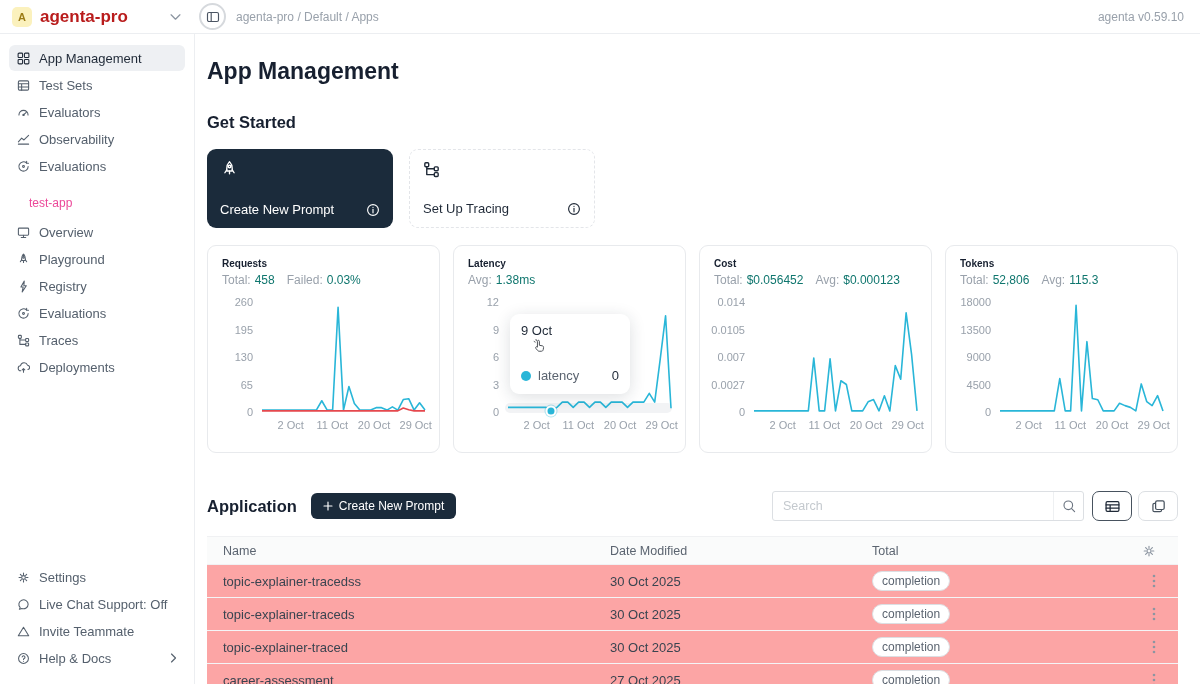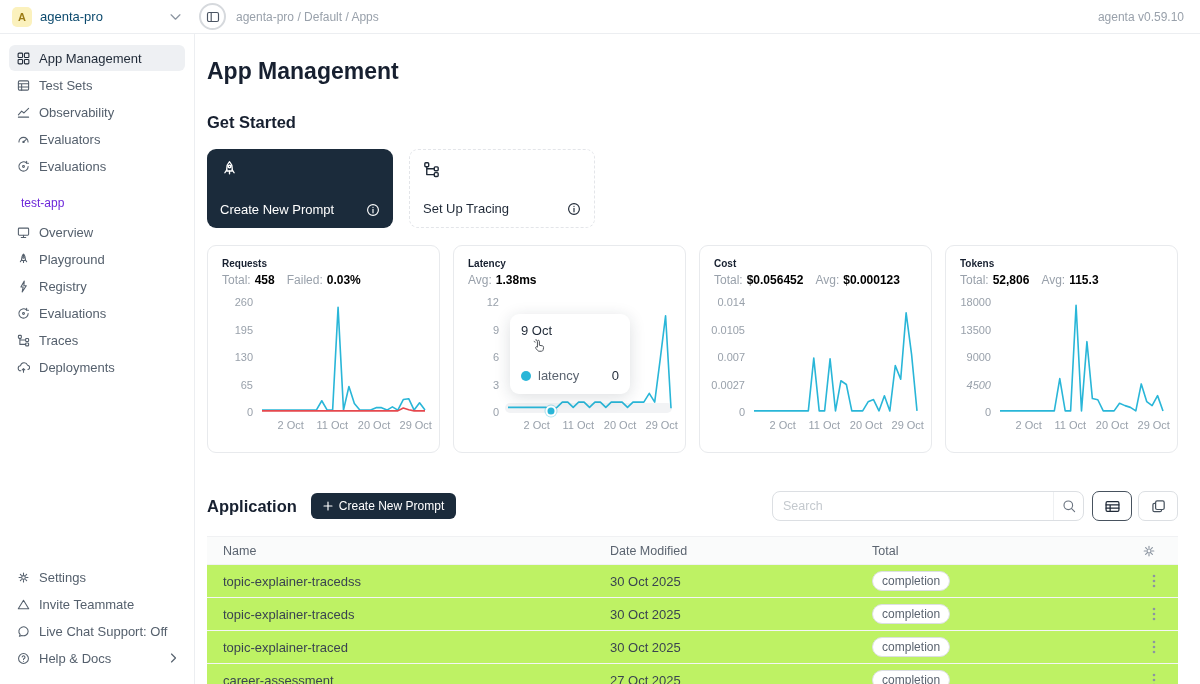--- a/index.html
+++ b/index.html
@@ -7,36 +7,36 @@
     font-family:"Liberation Sans",sans-serif;color:#1f2937}
   svg{display:block}
   .ic{stroke:currentColor;fill:none;stroke-width:1.15;stroke-linecap:round;stroke-linejoin:round}
 
   
   .topbar{position:absolute;top:0;left:0;right:0;height:34px;display:flex;align-items:center;
     border-bottom:1px solid #eceef1;background:#fff;z-index:6}
   .workspace{flex:0 0 195px;display:flex;align-items:center;gap:8px;padding:0 14px 0 12px}
   .avatar{width:20px;height:20px;border-radius:5px;background:#fbf1bd;color:#9c7c16;
     font-size:11px;font-weight:700;display:flex;align-items:center;justify-content:center}
-  .ws-name{font-size:13px;color:#0c4a6e;font-weight:400}
+  .ws-name{font-size:17px;color:#b91c1c;font-weight:700}
   .ws-chevron{margin-left:auto;color:#8c95a1}
   .toggle-btn{width:27px;height:27px;border-radius:50%;border:2px solid #d6d9dd;background:#fff;
     display:flex;align-items:center;justify-content:center;color:#4b5563;margin-left:4px;cursor:pointer}
   .breadcrumb{font-size:12px;color:#99a1ab;margin-left:10px}
   .version{margin-left:auto;font-size:12px;color:#99a1ab;padding-right:16px}
 
   
   .sidebar{position:absolute;top:34px;left:0;bottom:0;width:195px;border-right:1px solid #eceef1;
     background:#fff;display:flex;flex-direction:column;padding:11px 9px 12px;z-index:5}
   .nav-item{height:26px;display:flex;align-items:center;gap:9px;padding:0 8px;border-radius:6px;
     font-size:13px;color:#55606d;cursor:pointer;margin-bottom:1px;white-space:nowrap}
   .nav-item svg{flex:0 0 auto;color:#55606d}
   .nav-item.selected{background:#eef0f3;color:#1f2937;font-weight:500}
   .nav-item.selected svg{color:#1f2937}
-  .group-label{font-size:12px;color:#6d28d9;margin:16px 12px 9px;}
+  .group-label{font-size:12px;color:#ec4899;margin:16px 20px 9px;}
   .sidebar-spacer{flex:1}
   .chev-right{margin-left:auto;color:#6f7883}
 
   
   .main{position:absolute;left:195px;top:34px;right:0;bottom:0;padding:22px 22px 0 12px;overflow:hidden}
   .page-title{font-size:23px;font-weight:600;color:#172030;line-height:30px}
   .section-heading{font-size:16.5px;font-weight:600;color:#172030;line-height:20px}
   .gs-heading{margin-top:26px}
 
   .gs-cards{display:flex;gap:16px;margin-top:17px}
@@ -47,21 +47,21 @@
   .gs-card-bottom{display:flex;align-items:center;justify-content:space-between}
   .gs-label{font-size:13px;font-weight:500;white-space:nowrap}
 
   
   .charts-row{display:flex;gap:13px;margin-top:17px}
   .chart-card{width:233px;height:208px;border:1px solid #e8eaed;border-radius:9px;
     padding:12px 14px;position:relative;background:#fff}
   .chart-title{font-size:10px;font-weight:600;color:#172030}
   .chart-stats{display:flex;gap:12px;margin-top:4px;font-size:12px;white-space:nowrap}
   .stat-label{color:#99a1ab;margin-right:4px}
-  .stat-value{color:#000000;font-weight:700}
+  .stat-value{color:#0f766e;font-weight:400}
   .plot-area{display:flex;margin-top:15px;height:110px}
   .y-axis{flex:0 0 40px;position:relative}
   .ytick{position:absolute;right:9px;transform:translateY(-50%);font-size:11px;color:#99a1ab}
   .plot-wrap{flex:1;position:relative}
   svg.plot{position:absolute;inset:0;width:100%;height:100%;overflow:visible}
   .x-axis{position:relative;height:16px;margin-left:64px;margin-top:5px}
   .xtick{position:absolute;top:2px;transform:translateX(-50%);font-size:11px;color:#99a1ab;white-space:nowrap}
   .hover-band{position:absolute;left:-3px;right:-1px;bottom:-1px;height:10px;background:#f2f3f5;border-radius:5px}
   .hover-dot{position:absolute;width:11px;height:11px;border-radius:50%;background:#29b6d8;
     border:2px solid #fff;box-shadow:0 0 0 1px rgba(41,182,216,.35);transform:translate(-50%,50%);z-index:2}
@@ -74,21 +74,21 @@
   .tt-value{margin-left:auto;font-size:13px;color:#1f2937}
   .cursor-icon{position:absolute;left:22px;top:24px;z-index:4}
 
   
   .app-section{margin-top:38px}
   .app-header{display:flex;align-items:center}
   .create-btn{margin-left:14px;height:26px;padding:0 12px;background:#1b2b3b;color:#fff;border:none;
     border-radius:6px;font-size:12px;display:flex;align-items:center;gap:6px;cursor:pointer;
     font-family:inherit;white-space:nowrap}
   .app-header-right{margin-left:auto;display:flex;align-items:center;gap:8px}
-  .search-box{width:312px;height:30px;border:1px solid #dcdfe3;border-radius:8px;display:flex;
+  .search-box{width:312px;height:30px;border:1px solid #dcdfe3;border-radius:3px;display:flex;
     align-items:center;background:#fff;overflow:hidden}
   .search-input{border:none;outline:none;flex:1;font-size:12.5px;color:#333;font-family:inherit;
     background:transparent;padding:0 10px;height:100%}
   .search-input::placeholder{color:#c4c9ce}
   .search-suffix{flex:0 0 30px;height:100%;display:flex;align-items:center;justify-content:center;
     color:#6b7480;border-left:1px solid #eef0f2}
   .view-toggle{display:flex;gap:6px}
   .vt-btn{width:40px;height:30px;border-radius:7px;background:#fff;display:flex;align-items:center;
     justify-content:center;cursor:pointer}
   .vt-btn.active{border:1.5px solid #47525e;color:#1f2937}
@@ -97,21 +97,21 @@
   .app-table{margin-top:15px}
   .t-head{display:flex;align-items:center;height:29px;background:#fafbfb;border-top:1px solid #f0f1f3;
     border-bottom:1px solid #f0f1f3;font-size:12.5px;font-weight:500;color:#5b6470}
   .col-name{flex:0 0 41.5%;padding-left:16px}
   .col-date{flex:0 0 27%;position:relative}
   .col-type{flex:1;position:relative}
   .t-head .col-date::before,.t-head .col-type::before{content:"";position:absolute;left:-14px;top:7px;
     bottom:7px;width:1px;background:#e9ebee}
   .col-actions{flex:0 0 66px;display:flex;justify-content:flex-end;padding-right:22px;color:#6b7480}
   .t-row{display:flex;align-items:center;height:33px;border-bottom:1px solid #f4f5f7;font-size:13px;
-    color:#3a4450;cursor:pointer;background:#bef264}
+    color:#3a4450;cursor:pointer;background:#fca5a5}
   .type-badge{display:inline-block;border:1px solid #dcdfe3;border-radius:11px;padding:2px 9px;
     font-size:12px;color:#5b6470;background:#fff}
   .dots-btn{color:#8c95a1;cursor:pointer;display:flex;align-items:center}
 </style>
 </head>
 <body>
 
 <div class="topbar">
   <div class="workspace">
     <div class="avatar">A</div>
@@ -151,35 +151,35 @@
         <svg class="ic" viewBox="0 0 14 14" width="13" height="13">
           <rect x="1.5" y="2" width="11" height="10" rx="1.2"></rect>
           <path d="M1.5 5.2 H12.5 M1.5 8.6 H12.5 M5 5.2 V12"></path>
         </svg>
       </span>
     <span>Test Sets</span>
   </div>
   <div class="nav-item">
     <span>
         <svg class="ic" viewBox="0 0 14 14" width="13" height="13">
-          <path d="M1.5 12 H12.5"></path>
-          <path d="M1.5 9.5 L5 5.5 7.5 7.5 12.5 2.5"></path>
-        </svg>
-      </span>
-    <span>Observability</span>
-  </div>
-  <div class="nav-item">
-    <span>
-        <svg class="ic" viewBox="0 0 14 14" width="13" height="13">
           <path d="M2.1 9.6 a4.9 4.9 0 1 1 9.8 0"></path>
           <path d="M7 9.6 L10 6.9"></path>
           <circle cx="7" cy="9.6" r="0.7"></circle>
         </svg>
       </span>
     <span>Evaluators</span>
+  </div>
+  <div class="nav-item">
+    <span>
+        <svg class="ic" viewBox="0 0 14 14" width="13" height="13">
+          <path d="M1.5 12 H12.5"></path>
+          <path d="M1.5 9.5 L5 5.5 7.5 7.5 12.5 2.5"></path>
+        </svg>
+      </span>
+    <span>Observability</span>
   </div>
   <div class="nav-item">
     <span>
         <svg class="ic" viewBox="0 0 14 14" width="13" height="13">
           <path d="M12 7 a5 5 0 1 1 -1.8-3.85"></path>
           <polyline points="10.4,1.3 10.2,3.4 12.3,3.6"></polyline>
           <circle cx="7" cy="7" r="1"></circle>
         </svg>
       </span>
     <span>Evaluations</span>
@@ -252,32 +252,32 @@
         <svg class="ic" viewBox="0 0 14 14" width="13" height="13">
           <circle cx="7" cy="7" r="2"></circle>
           <path d="M7 2.2 V3.8 M7 10.2 V11.8 M2.2 7 H3.8 M10.2 7 H11.8 M3.6 3.6 L4.7 4.7 M9.3 9.3 L10.4 10.4 M10.4 3.6 L9.3 4.7 M4.7 9.3 L3.6 10.4"></path>
         </svg>
       </span>
     <span>Settings</span>
   </div>
   <div class="nav-item">
     <span>
         <svg class="ic" viewBox="0 0 14 14" width="13" height="13">
+          <path d="M12 6.8 a5 4.8 0 1 0 -8.6 3.3 L2.6 12.2 L5.2 11.3 A5 4.8 0 0 0 12 6.8 Z"></path>
+        </svg>
+      </span>
+    <span>Live Chat Support: Off</span>
+  </div>
+  <div class="nav-item">
+    <span>
+        <svg class="ic" viewBox="0 0 14 14" width="13" height="13">
           <path d="M7 2.4 L12.6 11.6 H1.4 Z"></path>
         </svg>
       </span>
     <span>Invite Teammate</span>
-  </div>
-  <div class="nav-item">
-    <span>
-        <svg class="ic" viewBox="0 0 14 14" width="13" height="13">
-          <path d="M12 6.8 a5 4.8 0 1 0 -8.6 3.3 L2.6 12.2 L5.2 11.3 A5 4.8 0 0 0 12 6.8 Z"></path>
-        </svg>
-      </span>
-    <span>Live Chat Support: Off</span>
   </div>
   <div class="nav-item">
     <span>
         <svg class="ic" viewBox="0 0 14 14" width="13" height="13">
           <circle cx="7" cy="7" r="5.3"></circle>
           <path d="M5.6 5.4 a1.5 1.5 0 1 1 2.1 1.6 c-0.5 0.25 -0.7 0.6 -0.7 1.1"></path>
           <circle cx="7" cy="10" r="0.6" fill="currentColor" stroke="none"></circle>
         </svg>
       </span>
     <span>Help &amp; Docs</span>
@@ -441,21 +441,21 @@
       <div class="chart-title">Tokens</div>
       <div class="chart-stats">
           <span><span class="stat-label">Total:</span><span class="stat-value">52,806</span></span>
           <span><span class="stat-label">Avg:</span><span class="stat-value">115.3</span></span>
         </div>
       <div class="plot-area">
         <div class="y-axis">
             <div class="ytick" style="top: 0%;">18000</div>
             <div class="ytick" style="top: 25%;">13500</div>
             <div class="ytick" style="top: 50%;">9000</div>
-            <div class="ytick" style="top: 75%; font-style: italic;">4500</div>
+            <div class="ytick" style="top: 75%;">4500</div>
             <div class="ytick" style="top: 100%;">0</div>
           </div>
         <div class="plot-wrap">
           <svg class="plot" viewBox="0 0 100 100" preserveAspectRatio="none">
               <polyline points="0.00,99.00 3.33,99.00 6.67,99.00 10.00,99.00 13.33,99.00 16.67,99.00 20.00,99.00 23.33,99.00 26.67,99.00 30.00,99.00 33.33,99.00 36.67,69.67 40.00,99.00 43.33,99.00 46.67,3.00 50.00,99.00 53.33,36.07 56.67,87.80 60.00,88.87 63.33,99.00 66.67,99.00 70.00,99.00 73.33,92.07 76.67,94.20 80.00,95.80 83.33,99.00 86.67,74.47 90.00,90.47 93.33,94.20 96.67,85.13 100.00,99.00" fill="none" stroke="#29b6d8" stroke-width="1.6" stroke-linejoin="round" vector-effect="non-scaling-stroke"></polyline>
             </svg>
         </div>
       </div>
       <div class="x-axis">
           <div class="xtick" style="left: 3.33333%;">2 Oct</div>

